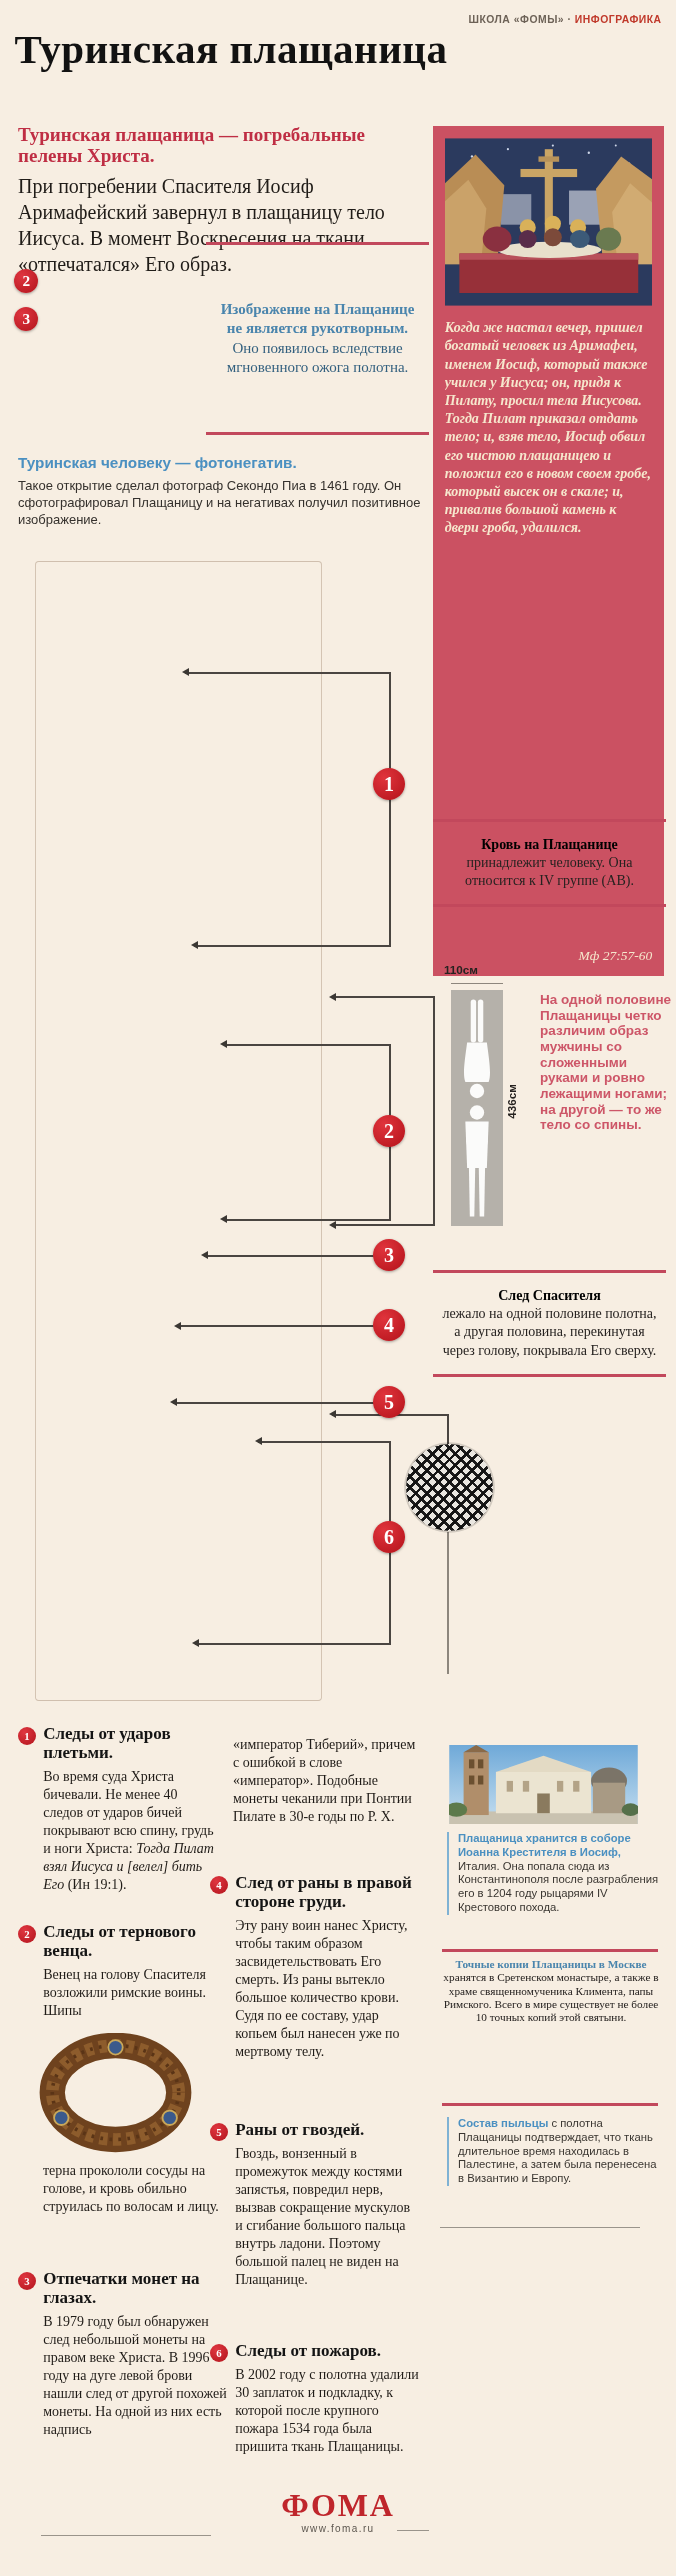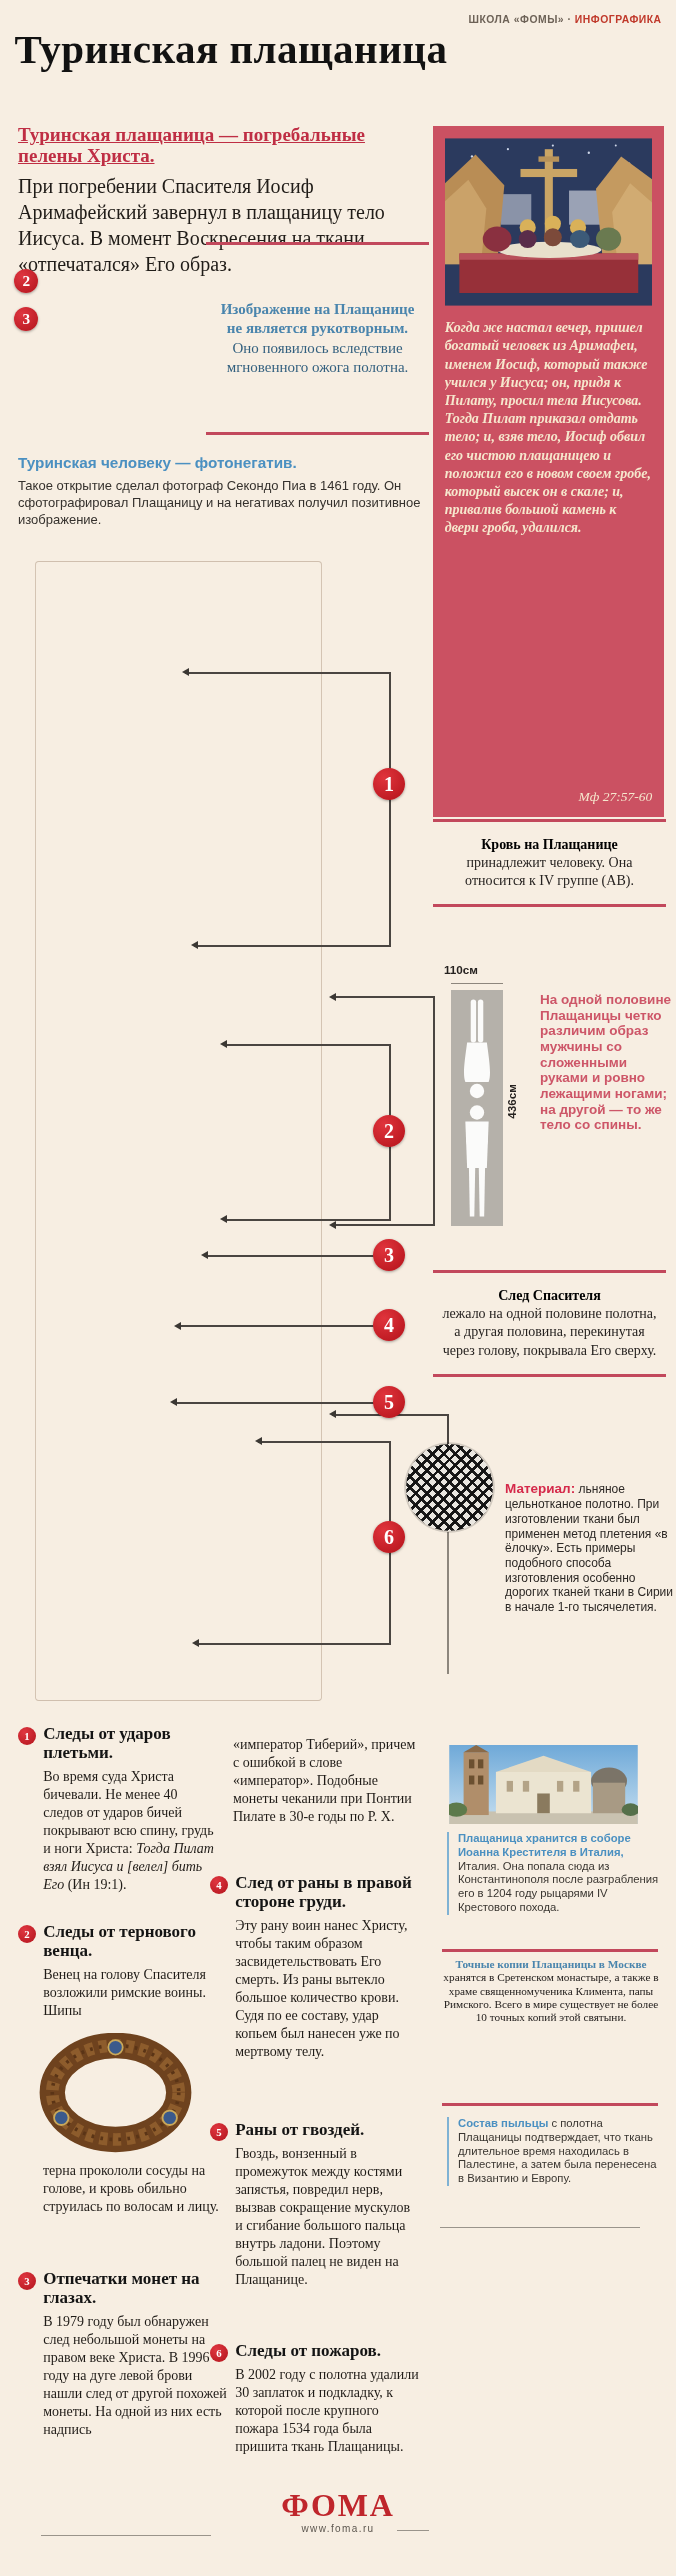--- a/index.html
+++ b/index.html
@@ -7,21 +7,21 @@
         font-family:"Liberation Serif","DejaVu Serif",serif;color:#1d1d1d;}
 
   
   .school{position:absolute;top:14.4px;right:14.4px;font-family:"Liberation Sans","DejaVu Sans",sans-serif;
           font-size:10.4px;font-weight:bold;letter-spacing:0.5px;color:#6d6257;}
   .school .red{color:#c0392b;}
   .title{position:absolute;left:14.4px;top:25px;font-size:41px;font-weight:bold;color:#121212;letter-spacing:0.5px;}
 
   
   .intro-h{position:absolute;left:18px;top:124px;width:415px;font-size:19px;font-weight:bold;
-           color:#bf2e44;line-height:1.12;text-decoration:underline;}
+           color:#bf2e44;line-height:1.12;}
   .intro-t{position:absolute;left:18px;top:173px;width:413px;font-size:20px;line-height:1.3;color:#201c18;}
 
   
   .face{position:absolute;left:41px;top:242px;width:135px;height:187px;border-radius:1.8px;
         background:
          radial-gradient(ellipse 34% 10% at 50% 30%, rgba(225,214,196,.55), transparent 70%),
          radial-gradient(ellipse 26% 26% at 50% 52%, rgba(205,190,168,.5), transparent 72%),
          radial-gradient(circle 7% at 40% 45%, rgba(25,20,15,.9), transparent 90%),
          radial-gradient(circle 7% at 60% 45%, rgba(25,20,15,.9), transparent 90%),
          radial-gradient(ellipse 16% 6% at 50% 72%, rgba(212,198,176,.45), transparent 75%),
@@ -69,21 +69,21 @@
   .marker{position:absolute;width:32px;height:32px;border-radius:50%;z-index:5;
           background:radial-gradient(circle at 35% 30%, #e0343c,#b3121a);
           color:#fff;font-weight:bold;font-size:20px;display:flex;align-items:center;justify-content:center;
           box-shadow:0 0.9px 2.7px rgba(0,0,0,.35);}
   .hline{position:absolute;height:1.8px;background:#4a4541;z-index:2;}
   .vline{position:absolute;width:1.8px;background:#4a4541;z-index:2;}
   .gline{background:#8d867d;}
   .arr{position:absolute;width:0;height:0;border:4.5px solid transparent;border-right:7.2px solid #3b3733;z-index:3;}
 
   
-  .qbox{position:absolute;left:433px;top:126px;width:231px;height:691px;background:#cb5162;
+  .qbox{position:absolute;left:433px;top:126px;width:231px;height:850px;background:#cb5162;
         display:flex;flex-direction:column;padding:11.7px;box-sizing:border-box;}
   .icon-img{width:100%;height:168px;flex:0 0 168px;}
   .quote{flex:1;overflow:hidden;margin-top:13.5px;font-style:italic;font-weight:bold;
          font-size:14px;line-height:1.3;color:#f6e7cd;white-space:pre-line;}
   .qcite{text-align:right;font-style:italic;font-size:13.5px;color:#f6e7cd;padding-top:3.6px;}
 
   
   .ruled{position:absolute;left:433px;width:233px;border-top:3.6px solid #c2485c;border-bottom:3.6px solid #c2485c;
          text-align:center;padding:13.5px 7.2px;box-sizing:border-box;font-size:14px;line-height:1.32;color:#262220;}
   .ruled .lead{color:#000000;font-weight:bold;}
@@ -274,24 +274,20 @@
   </div>
   <div class="llabel">436см</div>
   <div class="dnote">На одной половине Плащаницы четко различим образ мужчины со сложенными руками и ровно лежащими ногами; на другой — то же тело со спины.</div>
 
   <div class="ruled" style="top:1270px;">
     <span class="lead">След Спасителя</span><br>
     <span>лежало на одной половине полотна, а другая половина, перекинутая через голову, покрывала Его сверху.</span>
   </div>
 
   <div class="herring"></div>
-  <div class="mat">
-    <span class="lab">Материал:</span>
-    <span>льняное цельнотканое полотно. При изготовлении ткани был применен метод плетения «в ёлочку». Есть примеры подобного способа изготовления особенно дорогих тканей ткани в Сирии в начале 1-го тысячелетия.</span>
-  </div>
 
   <svg class="cath" viewBox="0 0 210 88">
     <defs>
       <linearGradient id="sky" x1="0" y1="0" x2="0" y2="1">
         <stop offset="0" stop-color="#6fa9d8"></stop>
           <stop offset="1" stop-color="#c6dff0"></stop>
       </linearGradient>
     </defs>
     <rect width="210" height="88" fill="url(#sky)"></rect>
     <rect x="0" y="74" width="210" height="14" fill="#c9c2b0"></rect>
@@ -309,21 +305,21 @@
     <rect x="32" y="16" width="6" height="10" fill="#6b5030"></rect>
     <rect x="22" y="34" width="6" height="10" fill="#6b5030"></rect>
     <rect x="32" y="34" width="6" height="10" fill="#6b5030"></rect>
     <ellipse cx="178" cy="40" rx="20" ry="15" fill="#7b7468"></ellipse>
     <rect x="160" y="42" width="36" height="34" fill="#a89a84"></rect>
     <ellipse cx="8" cy="72" rx="12" ry="8" fill="#5d7a4b"></ellipse>
     <ellipse cx="202" cy="72" rx="10" ry="7" fill="#55704a"></ellipse>
   </svg>
 
   <div class="loc bl-left">
-    <span class="lead">Плащаница хранится в  соборе Иоанна Крестителя в Италия,</span>
+    <span class="lead">Плащаница хранится в  соборе Иоанна Крестителя в Иосиф,</span>
     <span>Италия. Она попала сюда из Константинополя после разграбления его в 1204 году рыцарями IV Крестового похода.</span>
   </div>
 
   <div class="rrule" style="left:442px;top:1949px;width:216px;"></div>
 
   <div class="copies">
     <span class="lead">Точные копии Плащаницы в Москве</span>
     <span>хранятся в Сретенском монастыре, а также в храме священномученика Климента, папы Римского. Всего в мире существует не более 10 точных копий этой святыни.</span>
   </div>
 

